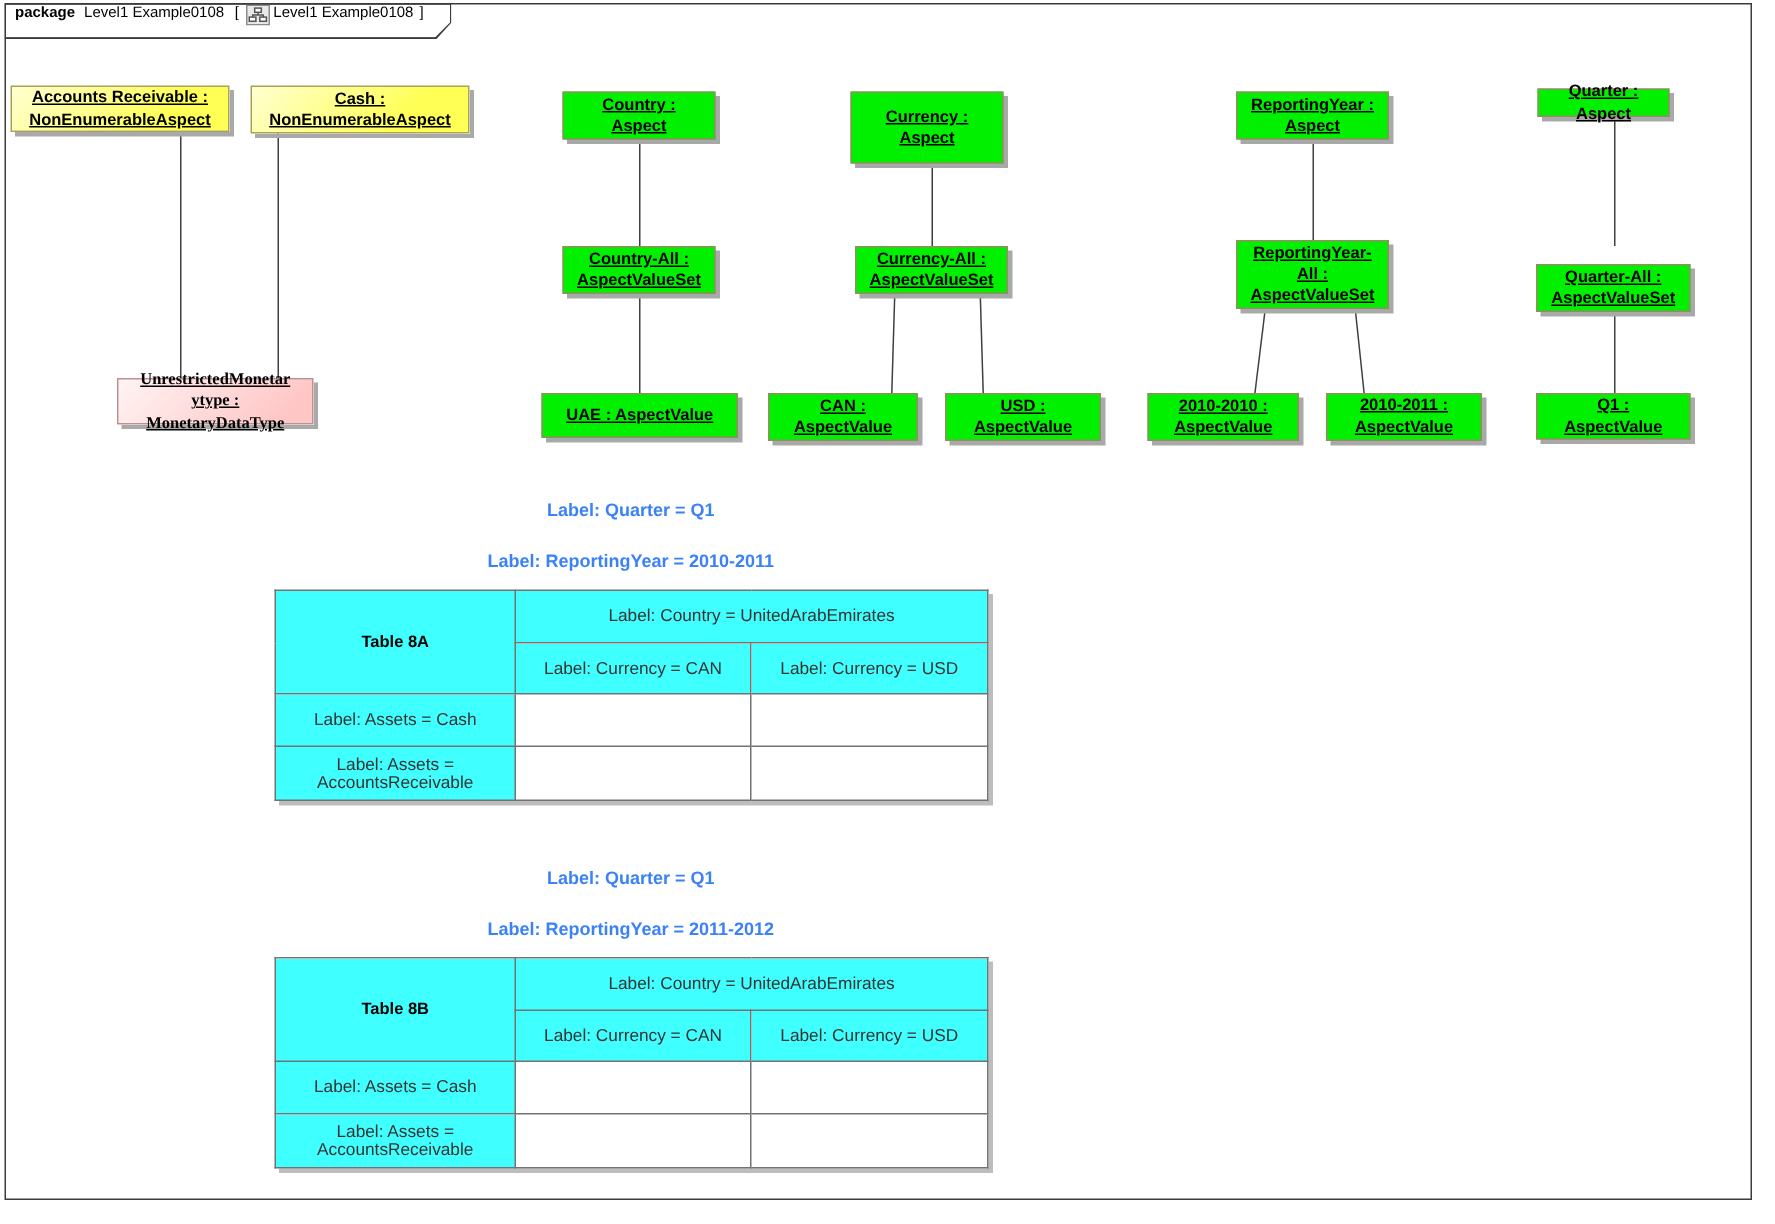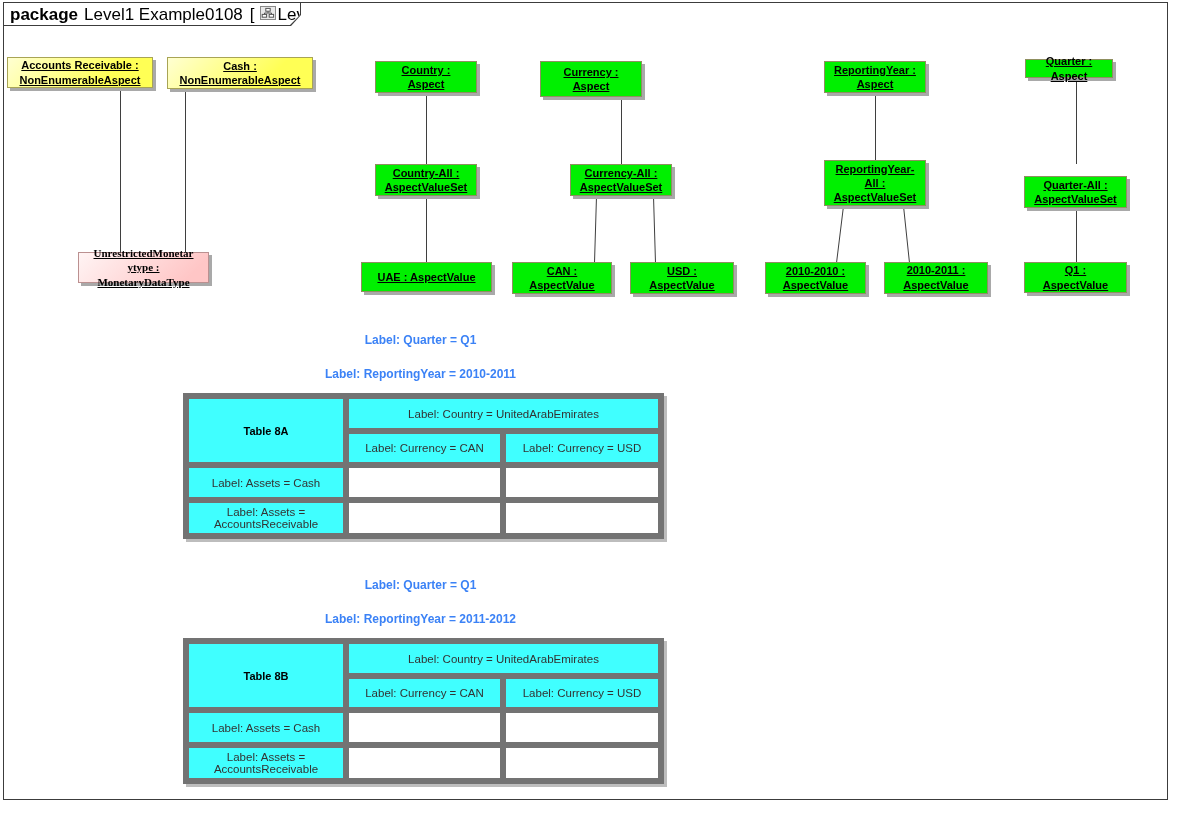--- a/index.html
+++ b/index.html
@@ -15,22 +15,22 @@
   
   .tab-outer {
     position:absolute; left:3px; top:2px; width:298px; height:24px;
     background:#3c3c3c; z-index:5;
     clip-path:polygon(0 0, 100% 0, 100% 13px, calc(100% - 10px) 100%, 0 100%);
   }
   .tab-inner {
     position:absolute; left:1px; top:1px; width:296px; height:22px;
     background:#ffffff;
     clip-path:polygon(0 0, 100% 0, 100% 12px, calc(100% - 10px) 100%, 0 100%);
-    display:flex; align-items:flex-end; padding:0 6px; box-sizing:border-box;
-    font-size:17px; color:#000; white-space:nowrap;
+    display:flex; align-items:flex-start; padding:0 6px; box-sizing:border-box;
+    font-size:10px; color:#000; white-space:nowrap;
   }
   .tab-inner .kw { font-weight:bold; margin-right:6px; }
   .tab-inner .nm { margin-right:4px; }
   .tab-inner .br { margin:0 3px; }
   .tab-inner .dicon { margin:0 2px; flex:0 0 auto; }
 
   
   svg.edges { position:absolute; left:0; top:0; z-index:1; }
 
   
@@ -54,21 +54,21 @@
     text-align:center; font-size:12px; font-weight:bold; color:#3b82f6;
   }
 
   
   table.fact {
     position:absolute; z-index:2; border-collapse:collapse; table-layout:fixed;
     font-size:11.5px; color:#333; box-shadow:3px 3px 0 #bdbdbd;
     background:#ffffff;
   }
   table.fact td {
-    border:6px solid #737373; text-align:center; vertical-align:middle;
+    border:1px solid #737373; text-align:center; vertical-align:middle;
     padding:1px 4px; overflow:hidden;
   }
   table.fact td.hdr { background:#40ffff; }
   table.fact td.title { font-weight:bold; font-size:11px; color:#000; }
   table.fact td.blank { background:#ffffff; }
 </style>
 </head>
 <body>
 
 <div class="frame"></div>
@@ -120,21 +120,21 @@
 <div class="node pink" style="left:78px;top:252px;width:131px;height:31px;font-family:Liberation Serif, serif;">
     <span>UnrestrictedMonetar
 ytype :
 MonetaryDataType</span>
   </div>
 
 <div class="node green" style="left:375px;top:61px;width:102px;height:32px;">
     <span>Country :
 Aspect</span>
   </div>
-<div class="node green" style="left:540px;top:61px;width:102px;height:36px;">
+<div class="node green" style="left:567px;top:61px;width:102px;height:48px;">
     <span>Currency :
 Aspect</span>
   </div>
 <div class="node green" style="left:824px;top:61px;width:102px;height:32px;">
     <span>ReportingYear :
 Aspect</span>
   </div>
 <div class="node green" style="left:1025px;top:59px;width:88px;height:19px;">
     <span>Quarter : Aspect</span>
   </div>

